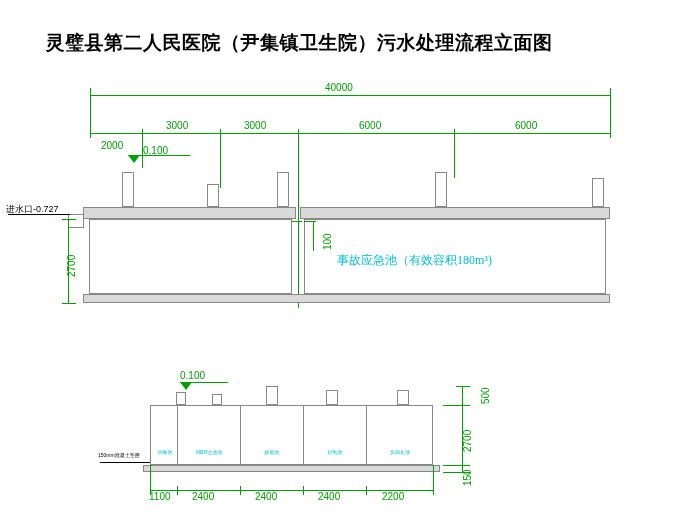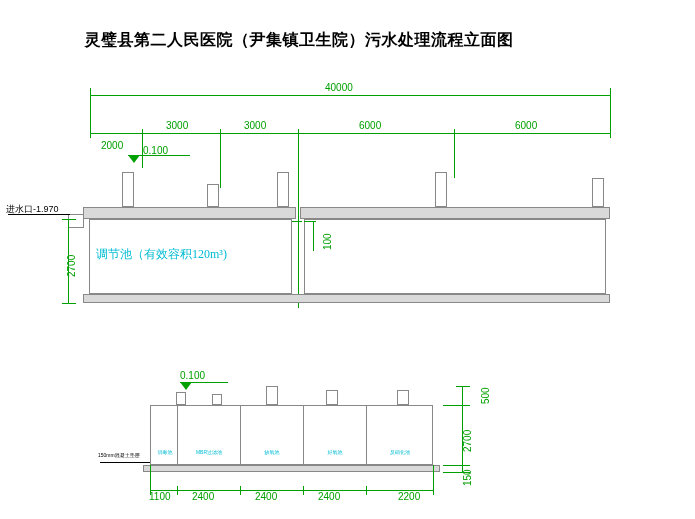--- a/index.html
+++ b/index.html
@@ -15,21 +15,21 @@
     font-family: "Liberation Sans", sans-serif;
     overflow: hidden;
   }
   .title {
     position: absolute;
     top: 30px;
     left: 0;
     width: 598px;
     text-align: center;
     font-family: "Liberation Serif", serif;
-    font-size: 16px;
+    font-size: 19px;
     font-weight: bold;
     color: #000000;
     letter-spacing: 0.5px;
     white-space: nowrap;
   }
 
   
   .hline { position: absolute; height: 0; border-top: 1px solid #000; }
   .hline-g { position: absolute; height: 0; border-top: 1px solid #00a000; }
   .vline-g { position: absolute; width: 0; border-left: 1px solid #00a000; }
@@ -149,33 +149,33 @@
   <div class="slab" style="left:83px; top:207px; width:213px; height:12px;"></div>
   <div class="slab" style="left:300px; top:207px; width:310px; height:12px;"></div>
 
   <div class="tank" style="left:89px; top:219px; width:203px; height:75px;"></div>
   <div class="tank" style="left:304px; top:219px; width:302px; height:75px;"></div>
 
   <div class="slab" style="left:83px; top:294px; width:527px; height:9px;"></div>
 
   <div class="tank" style="left:68px; top:214px; width:16px; height:14px;"></div>
   <div class="hline" style="left:8px; top:214px; width:62px;"></div>
-  <div class="blk-text" style="left:6px; top:203px;">进水口-1.970</div>
+  <div class="blk-text" style="left:6px; top:203px;">进水口-0.727</div>
 
   <div class="vline-g" style="left:68px; top:219px; height:84px;"></div>
   <div class="hline-g" style="left:62px; top:219px; width:14px;"></div>
   <div class="hline-g" style="left:62px; top:303px; width:14px;"></div>
   <div class="dim-text-v" style="left:66px; top:277px;">2700</div>
 
   <div class="hline-g" style="left:292px; top:221px; width:10px;"></div>
   <div class="hline-g" style="left:304px; top:221px; width:12px;"></div>
   <div class="vline-g" style="left:313px; top:221px; height:30px;"></div>
   <div class="dim-text-v" style="left:322px; top:250px;">100</div>
 
-  <div class="cyan-label" style="left:96px; top:246px;">调节池（有效容积120m³)</div>
+  <div class="cyan-label" style="left:337px; top:252px;">事故应急池（有效容积180m³)</div>
 
   <div class="tri" style="left:180px; top:382px;"></div>
   <div class="hline-g" style="left:180px; top:382px; width:48px;"></div>
   <div class="dim-text" style="left:180px; top:370px;">0.100</div>
 
   <div class="riser" style="left:176px; top:392px; width:10px; height:13px;"></div>
   <div class="riser" style="left:212px; top:394px; width:10px; height:11px;"></div>
   <div class="riser" style="left:266px; top:386px; width:12px; height:19px;"></div>
   <div class="riser" style="left:326px; top:390px; width:12px; height:15px;"></div>
   <div class="riser" style="left:397px; top:390px; width:12px; height:15px;"></div>
@@ -206,21 +206,21 @@
   <div class="tick" style="left:366px; top:486px;"></div>
   <div class="tick" style="left:433px; top:486px;"></div>
 
   <div class="vline-g" style="left:150px; top:465px; height:28px;"></div>
   <div class="vline-g" style="left:433px; top:465px; height:28px;"></div>
 
   <div class="dim-text" style="left:149px; top:491px;">1100</div>
   <div class="dim-text" style="left:192px; top:491px;">2400</div>
   <div class="dim-text" style="left:255px; top:491px;">2400</div>
   <div class="dim-text" style="left:318px; top:491px;">2400</div>
-  <div class="dim-text" style="left:382px; top:491px;margin-left:16px;">2200</div>
+  <div class="dim-text" style="left:382px; top:491px;">2200</div>
 
   <div class="vline-g" style="left:462px; top:386px; height:86px;"></div>
   <div class="hline-g" style="left:456px; top:386px; width:14px;"></div>
   <div class="hline-g" style="left:443px; top:405px; width:27px;"></div>
   <div class="hline-g" style="left:443px; top:465px; width:27px;"></div>
   <div class="hline-g" style="left:443px; top:472px; width:27px;"></div>
 
   <div class="dim-text-v" style="left:480px; top:404px;">500</div>
   <div class="dim-text-v" style="left:462px; top:452px;">2700</div>
   <div class="dim-text-v" style="left:462px; top:486px;">150</div>

